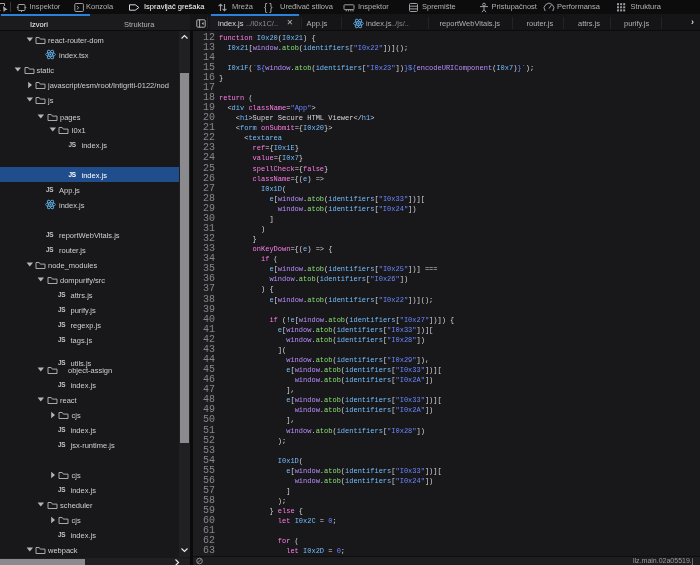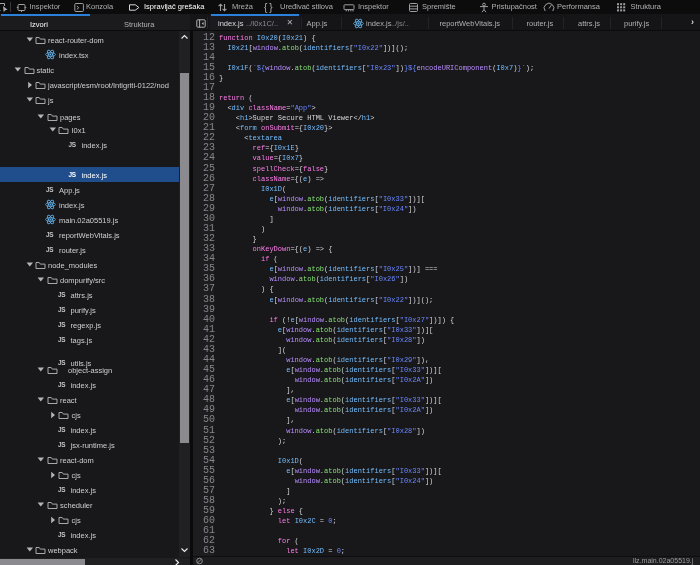--- a/index.html
+++ b/index.html
@@ -241,31 +241,20 @@
       <svg class="" style="position:absolute;left:45px;top:2px" width="11" height="11" viewBox="0 0 11 11">
         <g fill="none" stroke="#61b0e8" stroke-width="0.8">
           <ellipse cx="5.5" cy="5.5" rx="5" ry="1.9"></ellipse>
           <ellipse cx="5.5" cy="5.5" rx="5" ry="1.9" transform="rotate(60 5.5 5.5)"></ellipse>
           <ellipse cx="5.5" cy="5.5" rx="5" ry="1.9" transform="rotate(-60 5.5 5.5)"></ellipse>
         </g>
         <circle cx="5.5" cy="5.5" r="1" fill="#61b0e8"></circle>
       </svg>
       <span class="tl" style="left:59px">index.js</span>
     </div>
-<div class="trow" style="top:181px">
-      <svg class="" style="position:absolute;left:45px;top:2px" width="11" height="11" viewBox="0 0 11 11">
-        <g fill="none" stroke="#61b0e8" stroke-width="0.8">
-          <ellipse cx="5.5" cy="5.5" rx="5" ry="1.9"></ellipse>
-          <ellipse cx="5.5" cy="5.5" rx="5" ry="1.9" transform="rotate(60 5.5 5.5)"></ellipse>
-          <ellipse cx="5.5" cy="5.5" rx="5" ry="1.9" transform="rotate(-60 5.5 5.5)"></ellipse>
-        </g>
-        <circle cx="5.5" cy="5.5" r="1" fill="#61b0e8"></circle>
-      </svg>
-      <span class="tl" style="left:59px">main.02a05519.js</span>
-    </div>
 <div class="trow" style="top:196px">
       <span class="jsb" style="left:46px;color:#c6c6c9">JS</span>
       <span class="tl" style="left:59px">reportWebVitals.js</span>
     </div>
 <div class="trow" style="top:211px">
       <span class="jsb" style="left:46px;color:#c6c6c9">JS</span>
       <span class="tl" style="left:59px">router.js</span>
     </div>
 <div class="trow" style="top:226px">
       <svg class="" style="position:absolute;left:25.5px;top:4px" width="8" height="8" viewBox="0 0 8 8">
@@ -346,31 +335,20 @@
       </svg>
       <span class="tl" style="left:71.5px">cjs</span>
     </div>
 <div class="trow" style="top:391px">
       <span class="jsb" style="left:58px;color:#c6c6c9">JS</span>
       <span class="tl" style="left:70.5px">index.js</span>
     </div>
 <div class="trow" style="top:406px">
       <span class="jsb" style="left:58px;color:#c6c6c9">JS</span>
       <span class="tl" style="left:70.5px">jsx-runtime.js</span>
-    </div>
-<div class="trow" style="top:421px">
-      <svg class="" style="position:absolute;left:37px;top:4px" width="8" height="8" viewBox="0 0 8 8">
-        <polygon points="0.6,1.6 7,1.6 3.8,5.4" fill="#b5b5b9"></polygon>
-      </svg>
-      <svg class="" style="position:absolute;left:46.5px;top:3px" width="11" height="10" viewBox="0 0 11 10">
-        <g fill="none" stroke="#a9a9ad" stroke-width="1">
-          <path d="M1 2.5 h3.2 l1.1 1.6 h4.7 v4.4 h-9 z"></path>
-        </g>
-      </svg>
-      <span class="tl" style="left:60px">react-dom</span>
     </div>
 <div class="trow" style="top:436px">
       <svg class="" style="position:absolute;left:48.5px;top:4px" width="8" height="8" viewBox="0 0 8 8">
         <polygon points="2.2,0.8 6,4 2.2,7.2" fill="#b5b5b9"></polygon>
       </svg>
       <svg class="" style="position:absolute;left:58px;top:3px" width="11" height="10" viewBox="0 0 11 10">
         <g fill="none" stroke="#a9a9ad" stroke-width="1">
           <path d="M1 2.5 h3.2 l1.1 1.6 h4.7 v4.4 h-9 z"></path>
         </g>
       </svg>

